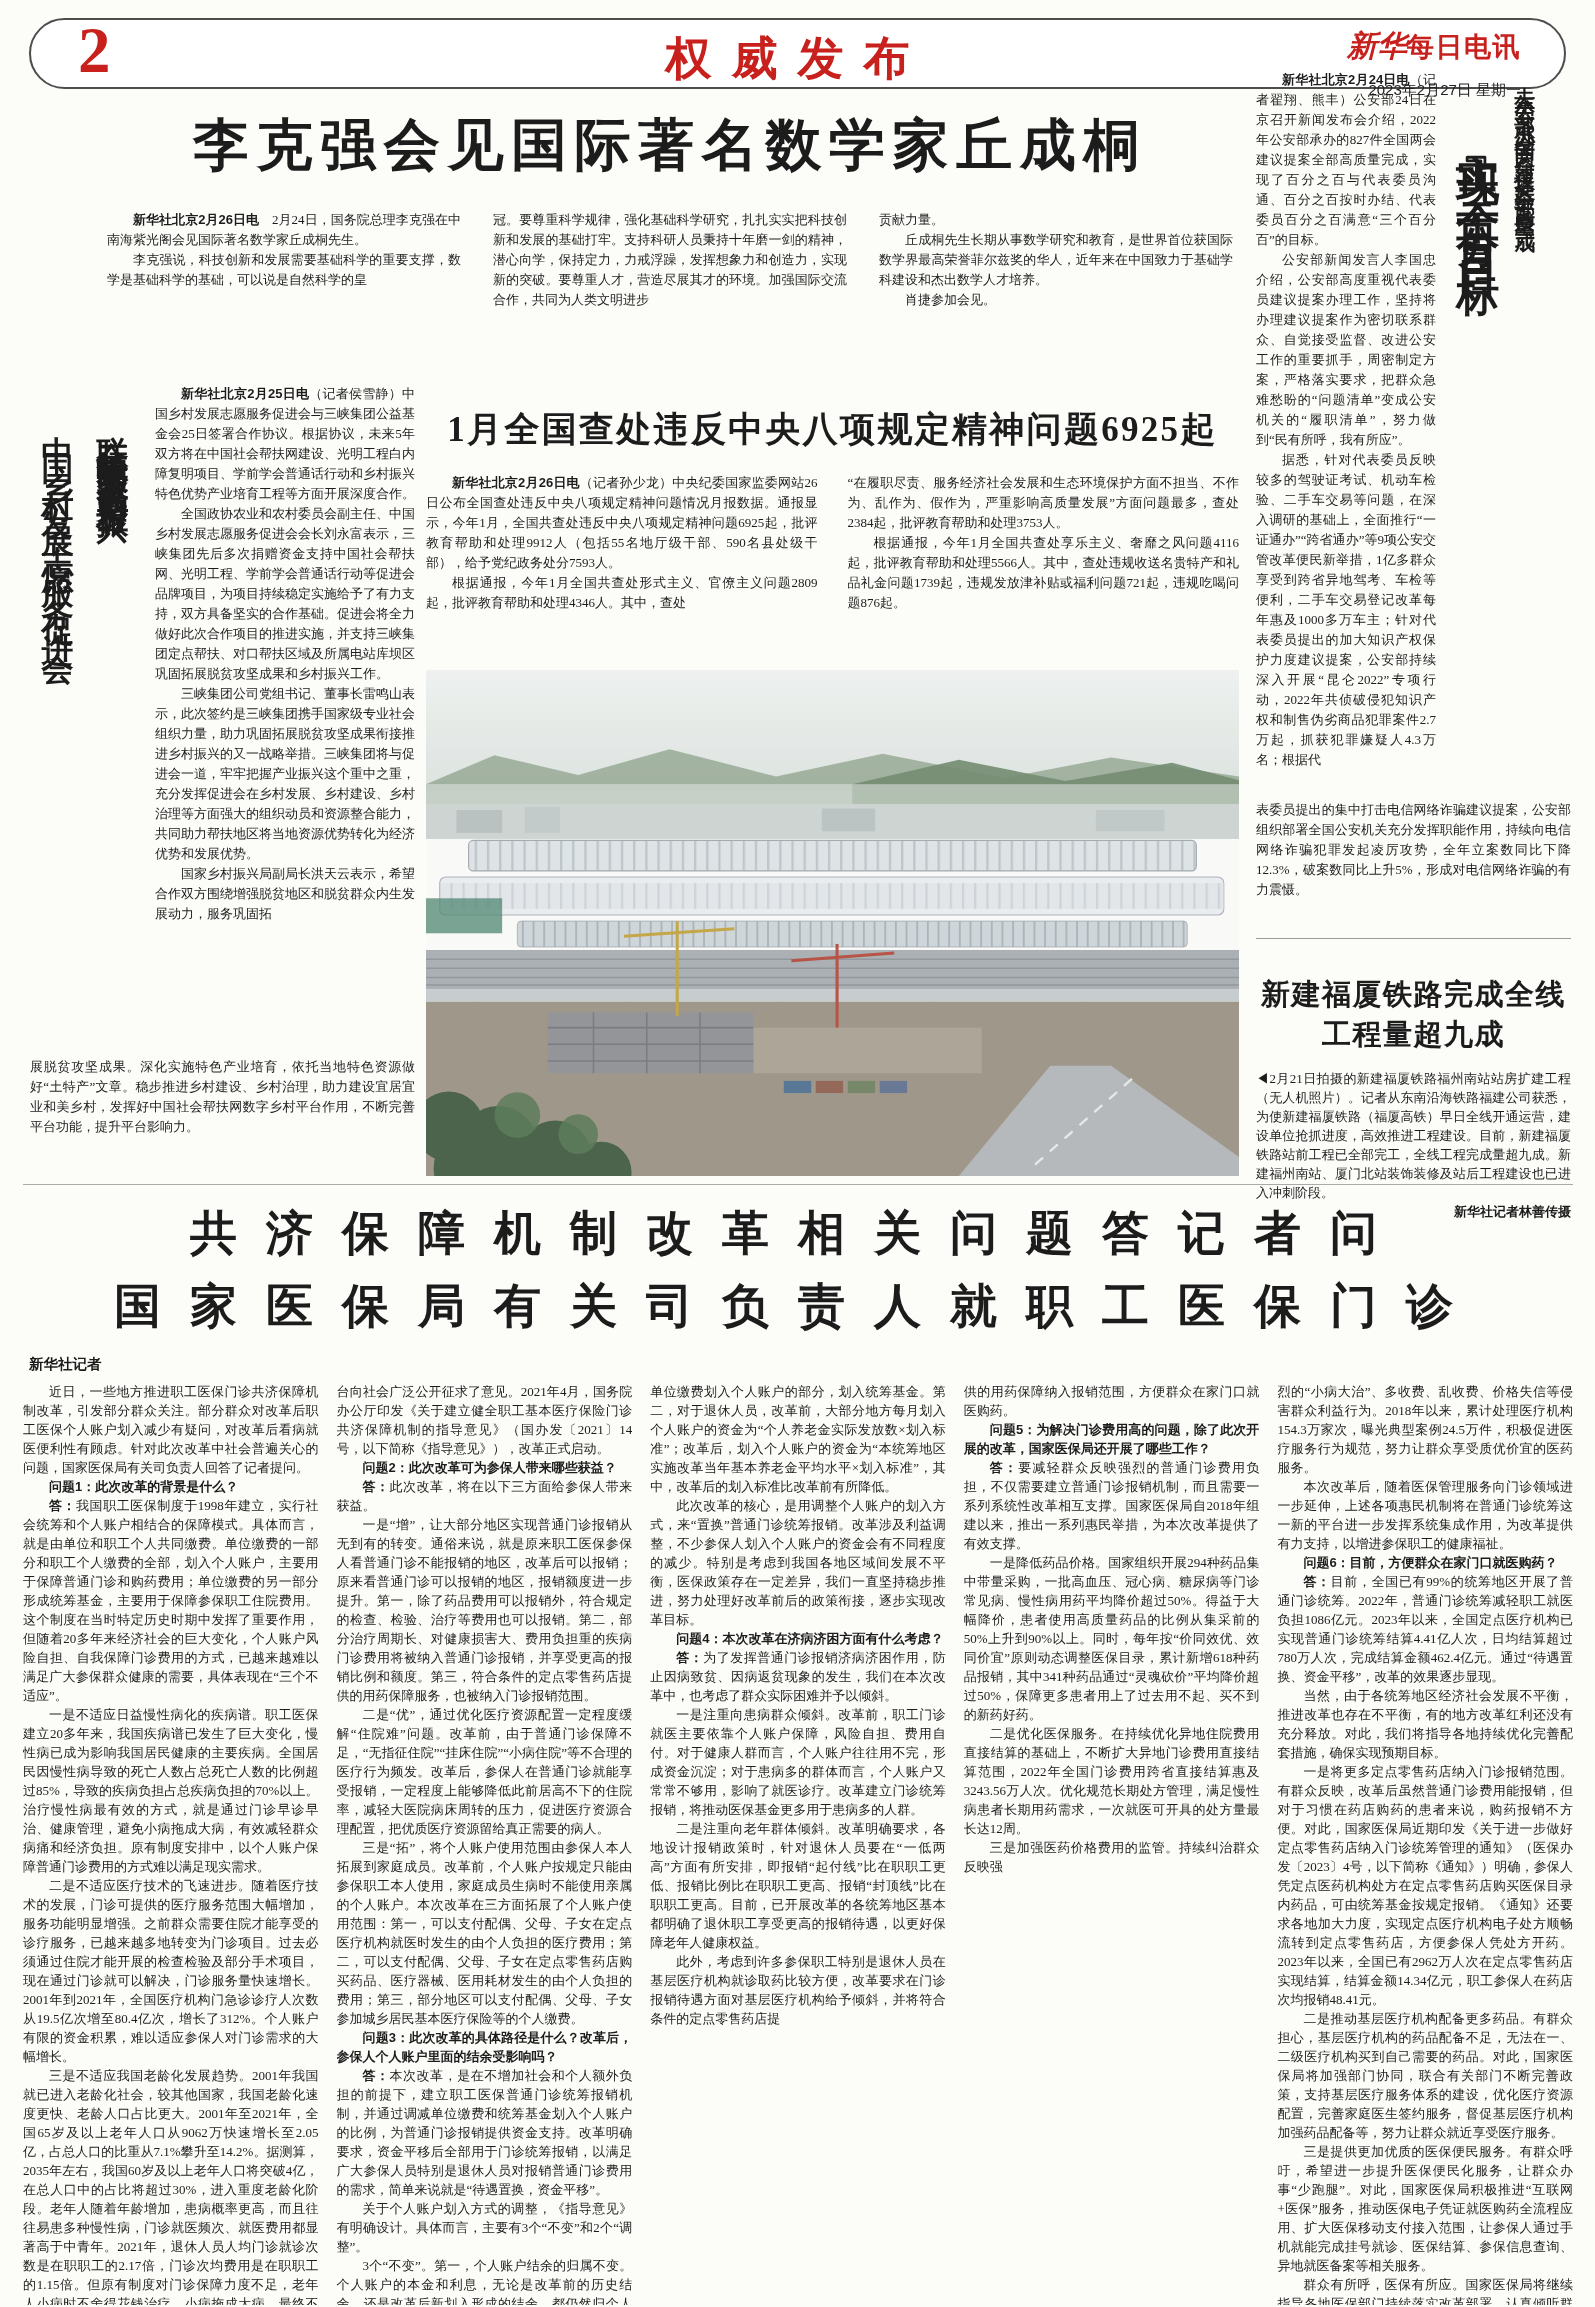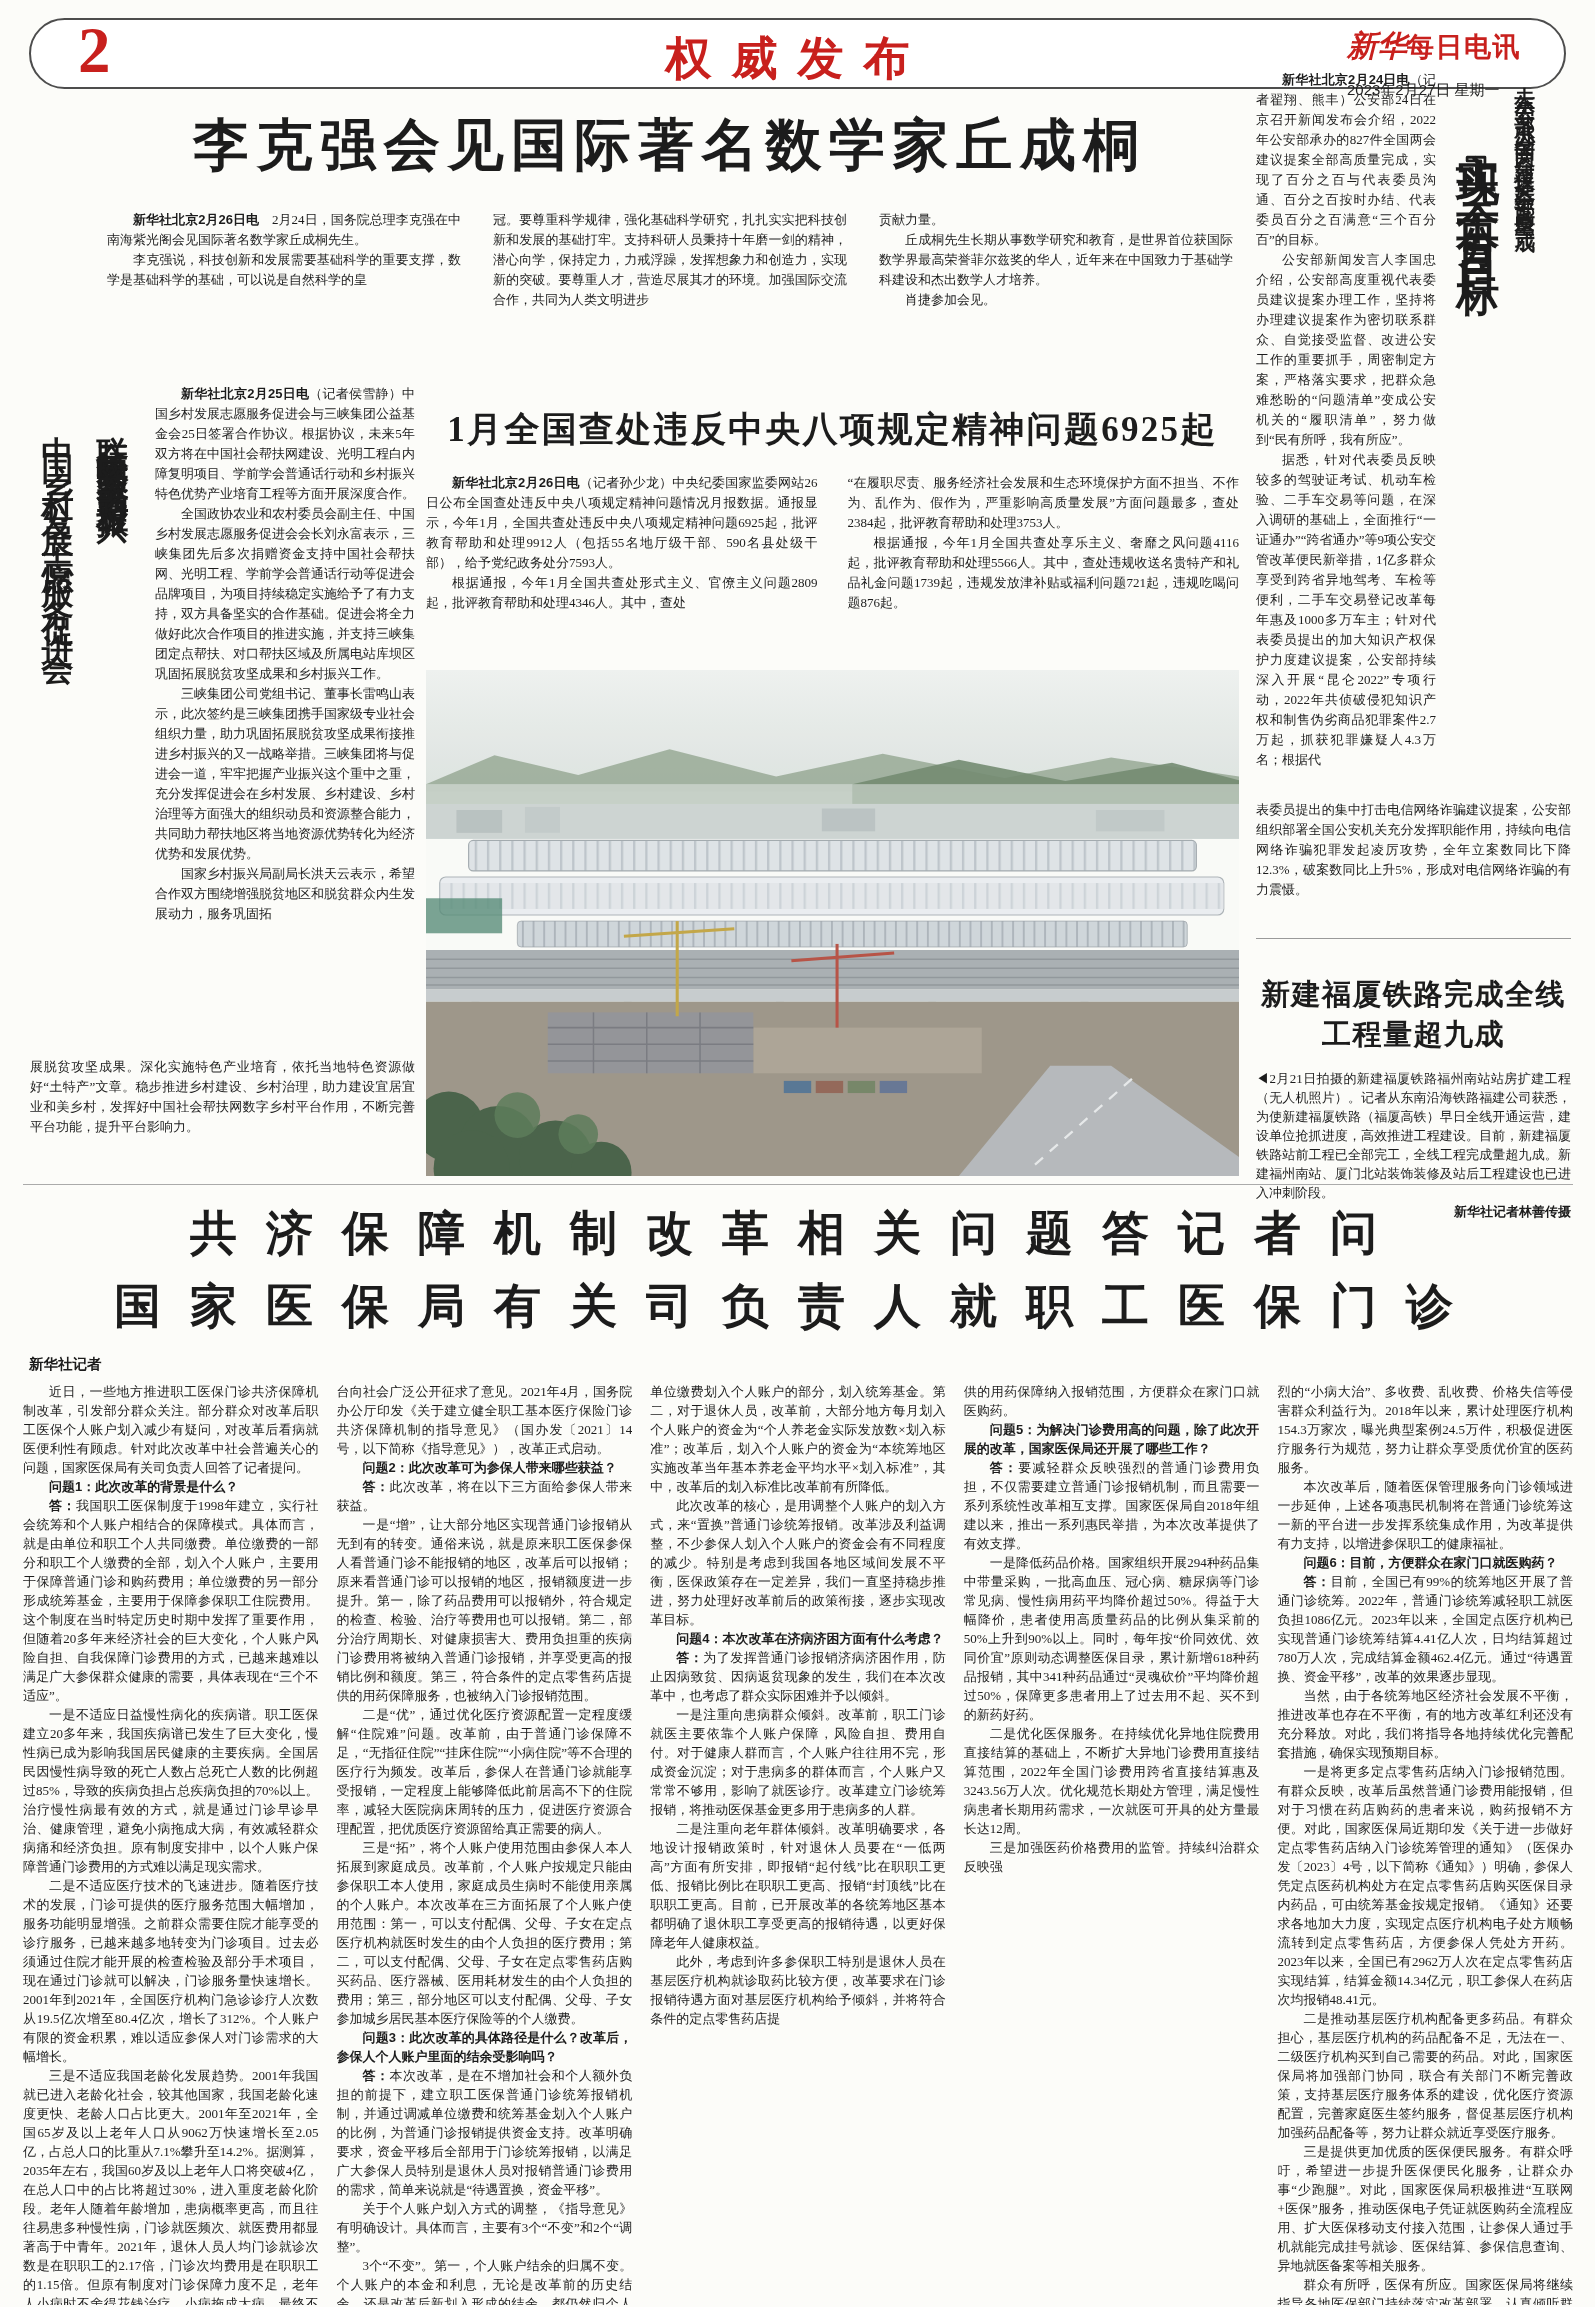--- a/index.html
+++ b/index.html
@@ -5,21 +5,21 @@
   html,body{margin:0;padding:0;background:#e8e8e4;}
   .page{position:relative;width:1595px;height:2307px;background:#fcfcf9;margin:0 auto;
         font-family:"Liberation Serif",serif;color:#1c1c1c;overflow:hidden;}
   
   .masthead{position:absolute;left:29px;top:18px;width:1533px;height:67px;
             border:2.3px solid #4d4d4d;border-radius:37px;background:#fff;}
   .page-num{position:absolute;left:47px;top:-4.6px;font-size:65px;line-height:70px;
             font-weight:bold;color:#c8201d;font-family:"Liberation Serif",serif;}
   .section-title{position:absolute;left:0;right:0;top:7.6px;text-align:center;
             font-size:46px;font-weight:900;color:#c8201d;letter-spacing:20px;}
-  .mast-right{position:absolute;right:43px;top:6px;text-align:left;}
+  .mast-right{position:absolute;right:43px;top:6px;text-align:right;}
   .brand{font-size:27px;font-weight:900;color:#c8201d;letter-spacing:1.5px;
          font-family:"Liberation Serif",serif;}
   .brand .script{font-style:italic;font-size:30px;letter-spacing:0;}
   .date-line{font-size:15px;color:#222;margin-top:14px;font-family:"Liberation Sans",sans-serif;}
   
   p{margin:0;text-indent:2em;}
   .cont{text-indent:0;}
   .q{font-weight:700;font-family:"Liberation Sans",sans-serif;}
   b.lead{font-family:"Liberation Sans",sans-serif;}
   .body-text{font-size:13px;line-height:20px;text-align:justify;overflow:hidden;}

